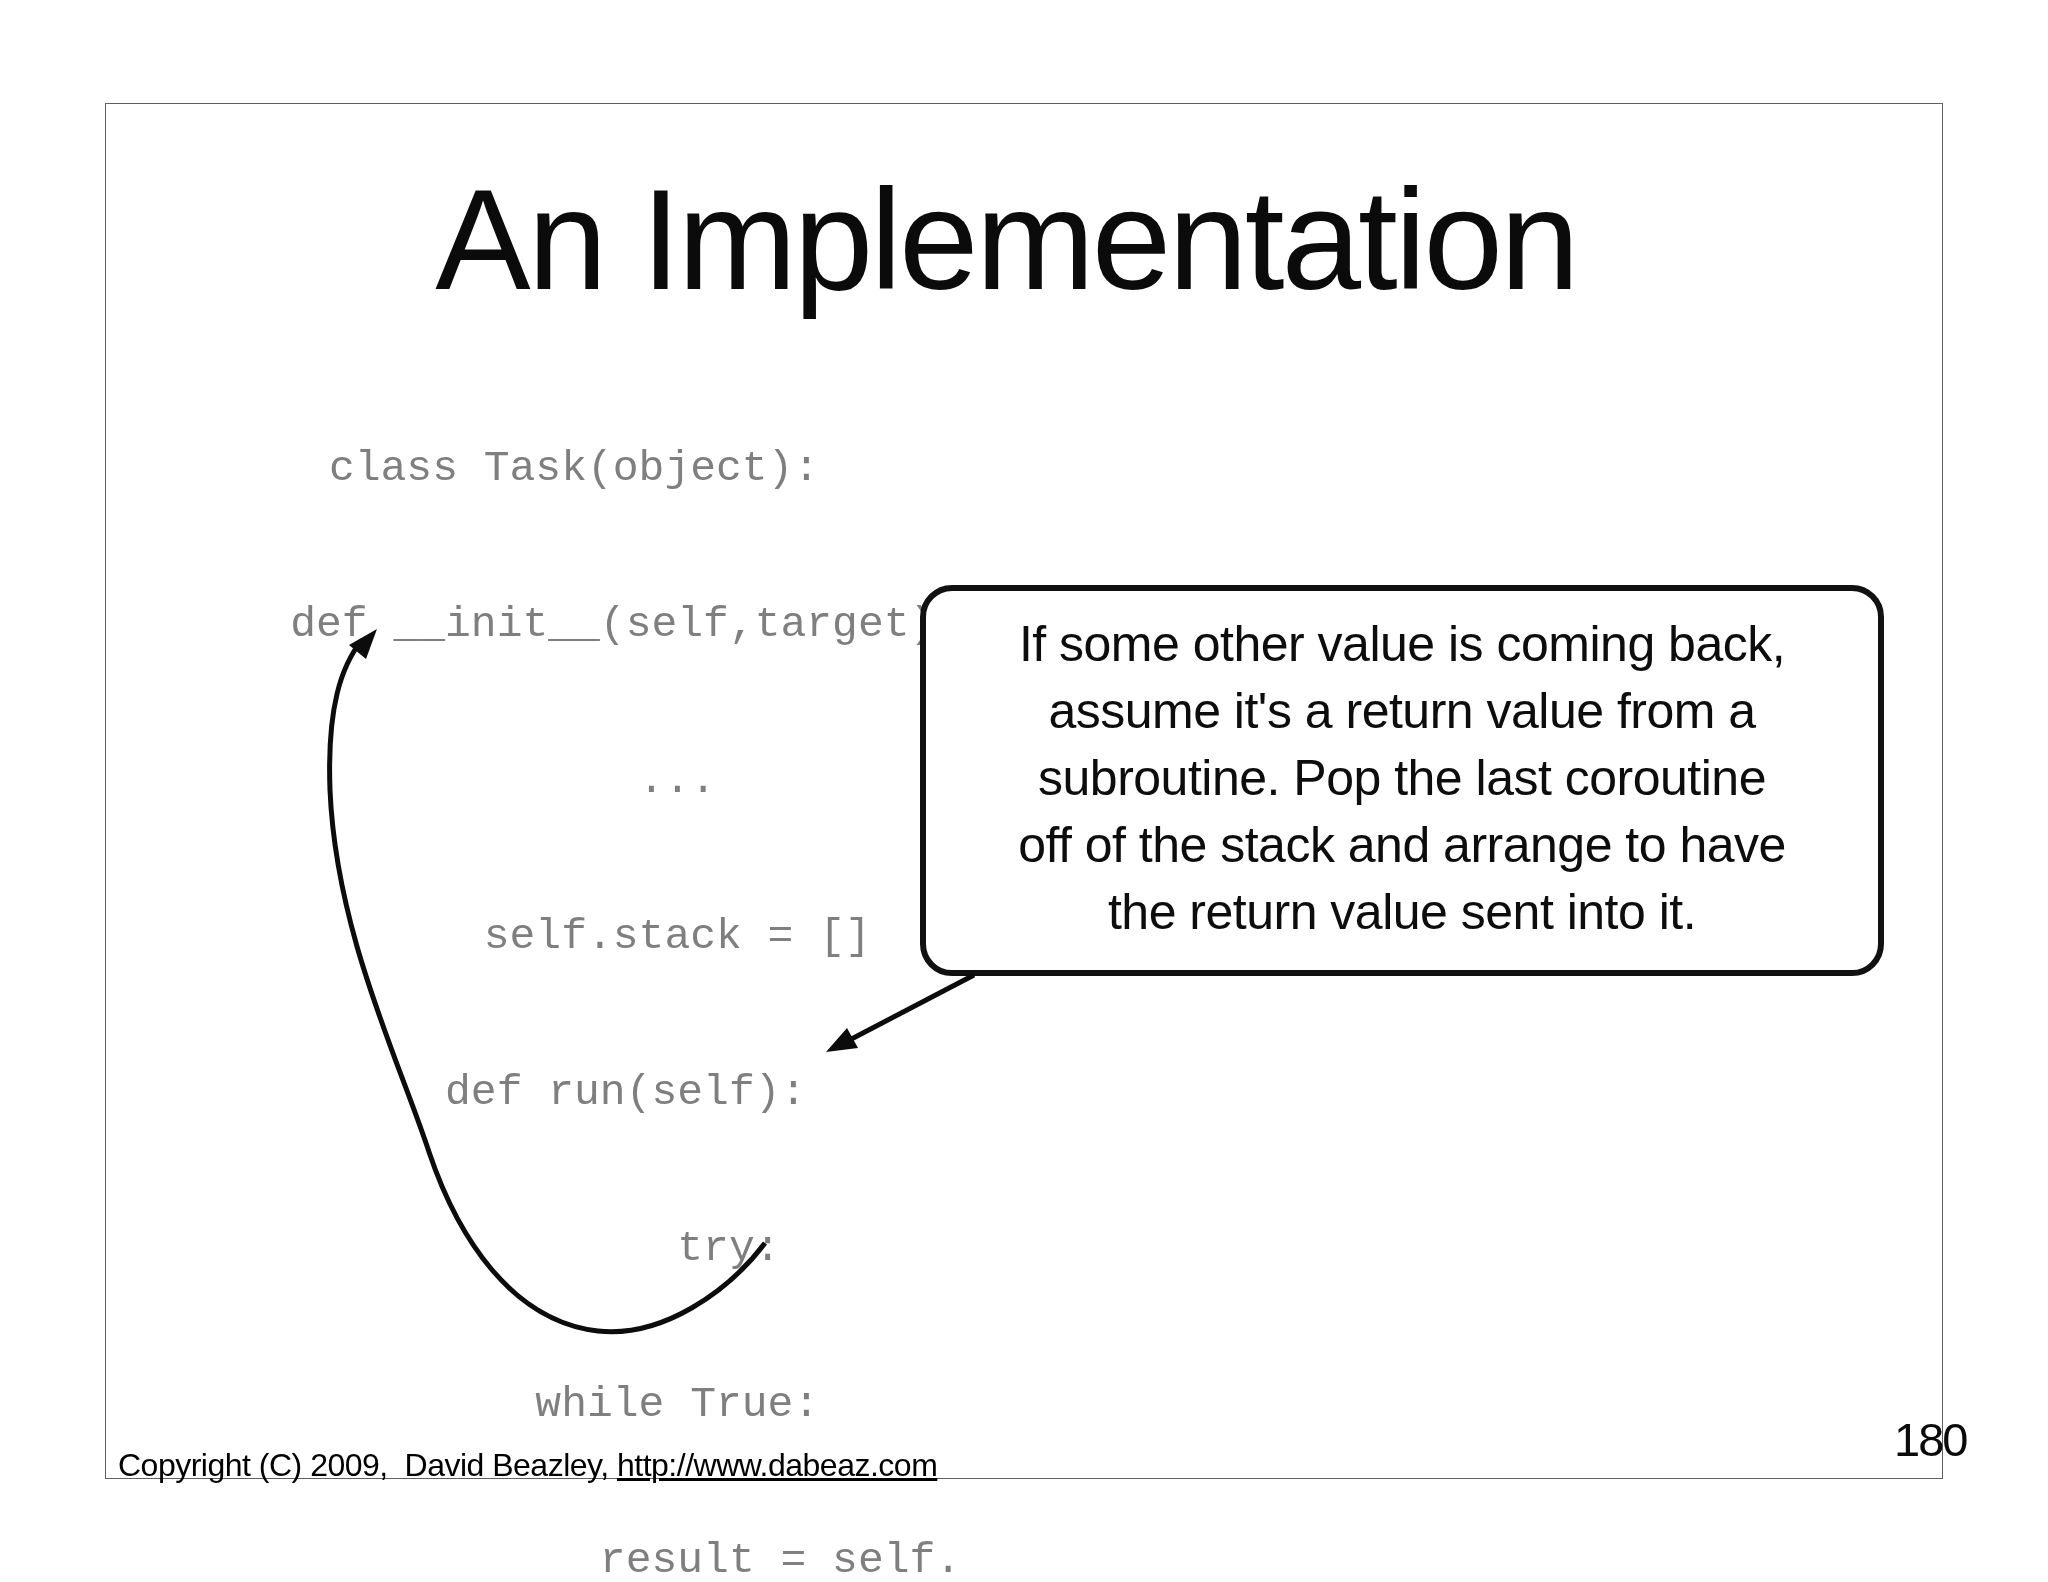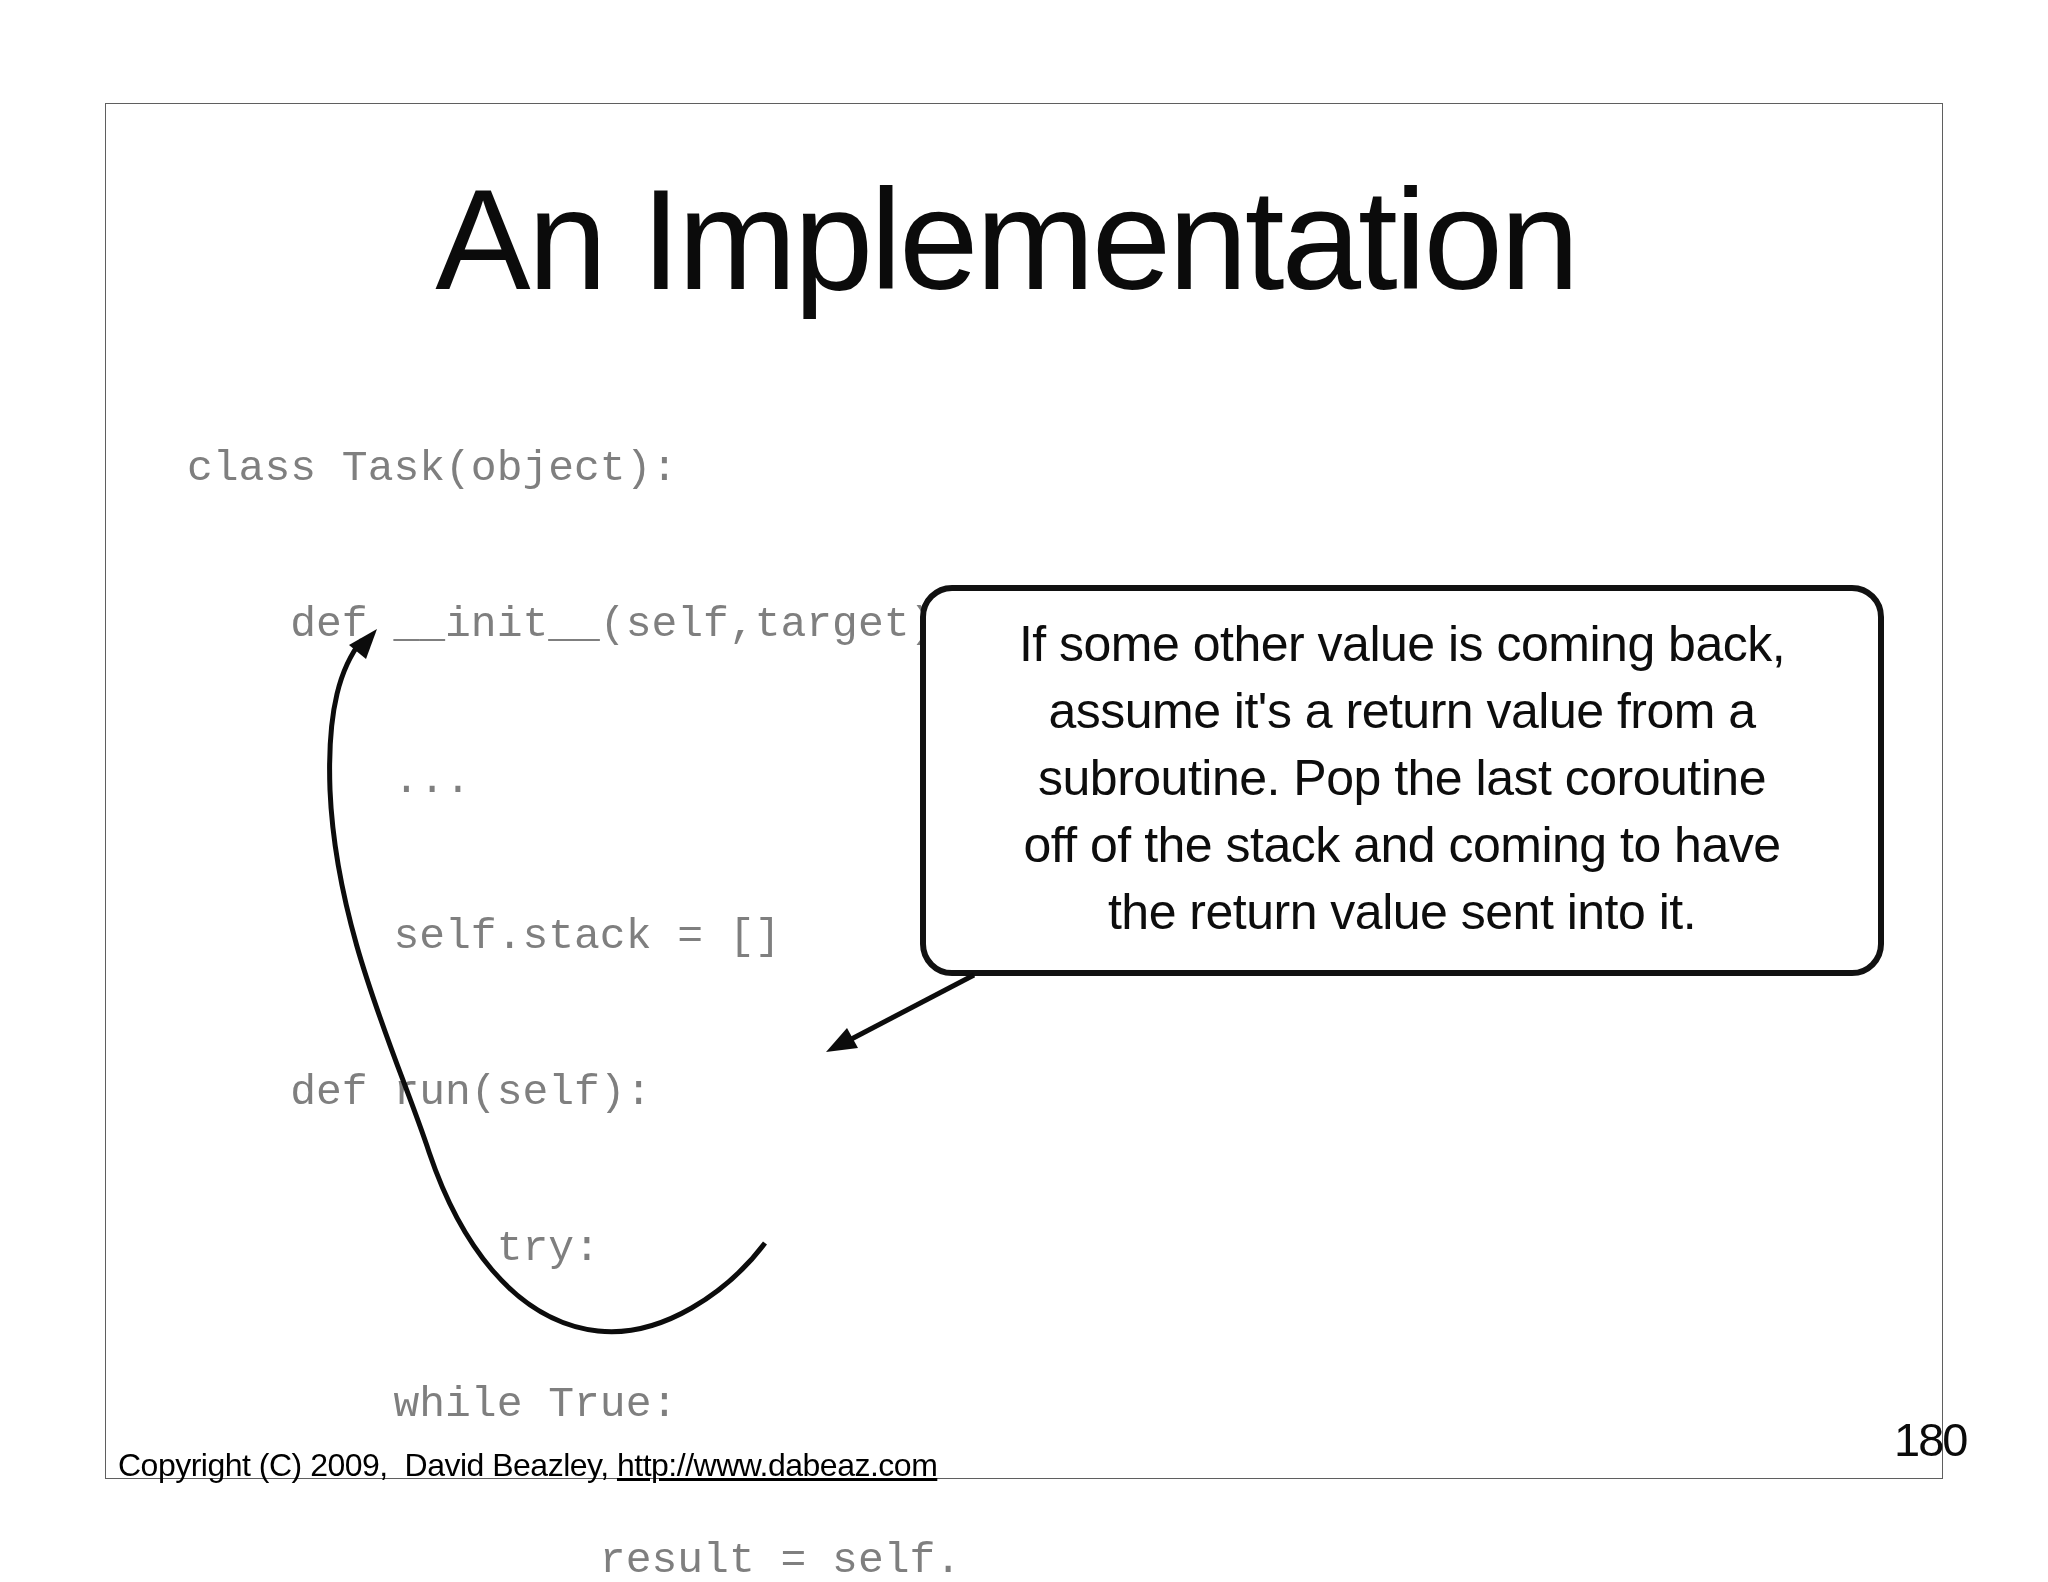--- a/index.html
+++ b/index.html
@@ -6,21 +6,21 @@
   .page{position:relative;width:2048px;height:1582px;background:#ffffff;overflow:hidden;
         font-family:"Liberation Sans",sans-serif;}
   .slide-border{position:absolute;left:105px;top:103px;width:1836px;height:1374px;
         border:1px solid #5f5f5f;background:#ffffff;}
   .title{position:absolute;left:0;top:168px;width:2012px;text-align:center;
         font-size:143px;line-height:143px;letter-spacing:-3px;color:#0b0b0b;
         font-weight:400;margin:0;}
   .code{position:absolute;left:187px;top:339px;z-index:1;
         font-family:"Liberation Mono",monospace;font-size:43px;line-height:52px;
         color:#7f7f7f;white-space:pre;}
-  .code div{height:52px;white-space:pre;}
+  .code div{height:52px;white-space:pre;text-align:center;}
   .callout{position:absolute;left:920px;top:585px;width:964px;height:391px;
         box-sizing:border-box;border:6px solid #111111;border-radius:32px;
         background:#ffffff;z-index:5;}
   .callout-text{padding:20px 10px 0 10px;text-align:center;font-size:50px;
         line-height:67px;color:#0d0d0d;letter-spacing:-0.5px;}
   .overlay{position:absolute;left:0;top:0;width:2048px;height:1582px;z-index:8;
         pointer-events:none;}
   .footer{position:absolute;left:118px;top:1447px;font-size:32px;letter-spacing:-0.5px;
         color:#000000;white-space:pre;}
   .footer .link{text-decoration:underline;}
@@ -57,21 +57,21 @@
     
     
     
   </div>
 
   <div class="callout">
     <div class="callout-text">
       <div>If some other value is coming back,</div>
       <div>assume it's a return value from a</div>
       <div>subroutine.  Pop the last coroutine</div>
-      <div>off of the stack and coming to have</div>
+      <div>off of the stack and arrange to have</div>
       <div>the return value sent into it.</div>
     </div>
   </div>
 
   <svg class="overlay" width="2048" height="1582" viewBox="0 0 2048 1582">
     <g>
       <path d="M 765 1243 C 728 1292, 662 1338, 598 1331 C 512 1321, 458 1238, 429 1152
                C 398 1058, 336 932, 330 790 C 327 708, 341 666, 362 640" fill="none" stroke="#0c0c0c" stroke-width="5"></path>
       <polygon points="377,629 366,659 349,645" fill="#0c0c0c"></polygon>
     </g>

